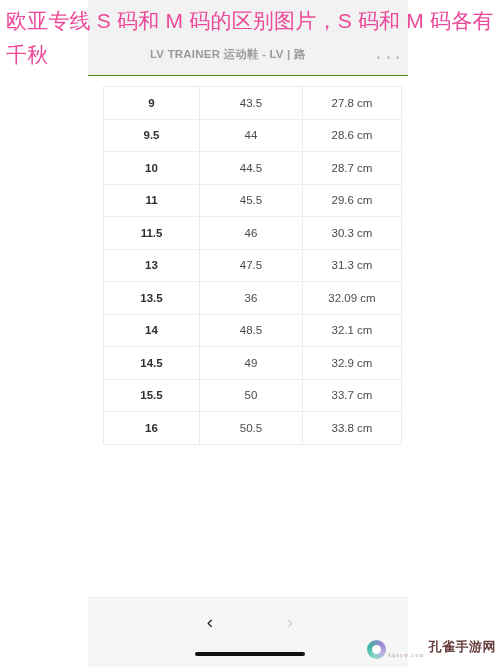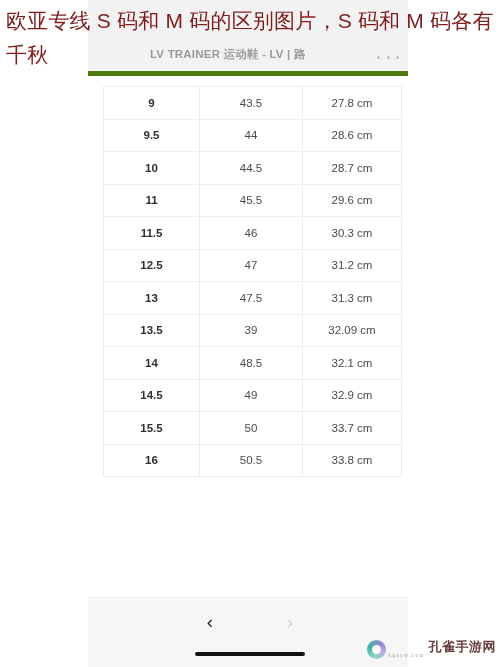--- a/index.html
+++ b/index.html
@@ -16,21 +16,21 @@
   }
 
   
   #article-title {
     position: absolute;
     left: 6px;
     top: 4px;
     width: 488px;
     font-size: 21px;
     line-height: 34px;
-    color: #7f1d1d;
+    color: #ec4899;
     letter-spacing: 0.2px;
     z-index: 40;
     pointer-events: none;
     font-family: "Liberation Sans", sans-serif;
   }
 
   
   #phone-shot {
     position: absolute;
     left: 88px;
@@ -42,21 +42,21 @@
   }
 
   
   #browser-header {
     position: absolute;
     left: 0;
     top: 0;
     width: 320px;
     height: 76px;
     background: #f2f2f2;
-    border-bottom: 5px solid #4d7c0f;
+    border-bottom: 1px solid #4d7c0f;
     box-sizing: border-box;
   }
   #browser-title {
     position: absolute;
     left: 62px;
     top: 47px;
     font-size: 11.5px;
     font-weight: bold;
     color: #9a9a9a;
     white-space: nowrap;
@@ -236,32 +236,27 @@
           <td class="c-us">11</td>
           <td class="c-eu">45.5</td>
           <td class="c-cm">29.6 cm</td>
         </tr>
         <tr>
           <td class="c-us">11.5</td>
           <td class="c-eu">46</td>
           <td class="c-cm">30.3 cm</td>
         </tr>
         <tr>
-          <td class="c-us">12.5</td>
-          <td class="c-eu">47</td>
-          <td class="c-cm">31.2 cm</td>
-        </tr>
-        <tr>
           <td class="c-us">13</td>
           <td class="c-eu">47.5</td>
           <td class="c-cm">31.3 cm</td>
         </tr>
         <tr>
           <td class="c-us">13.5</td>
-          <td class="c-eu">39</td>
+          <td class="c-eu">36</td>
           <td class="c-cm">32.09 cm</td>
         </tr>
         <tr>
           <td class="c-us">14</td>
           <td class="c-eu">48.5</td>
           <td class="c-cm">32.1 cm</td>
         </tr>
         <tr>
           <td class="c-us">14.5</td>
           <td class="c-eu">49</td>

